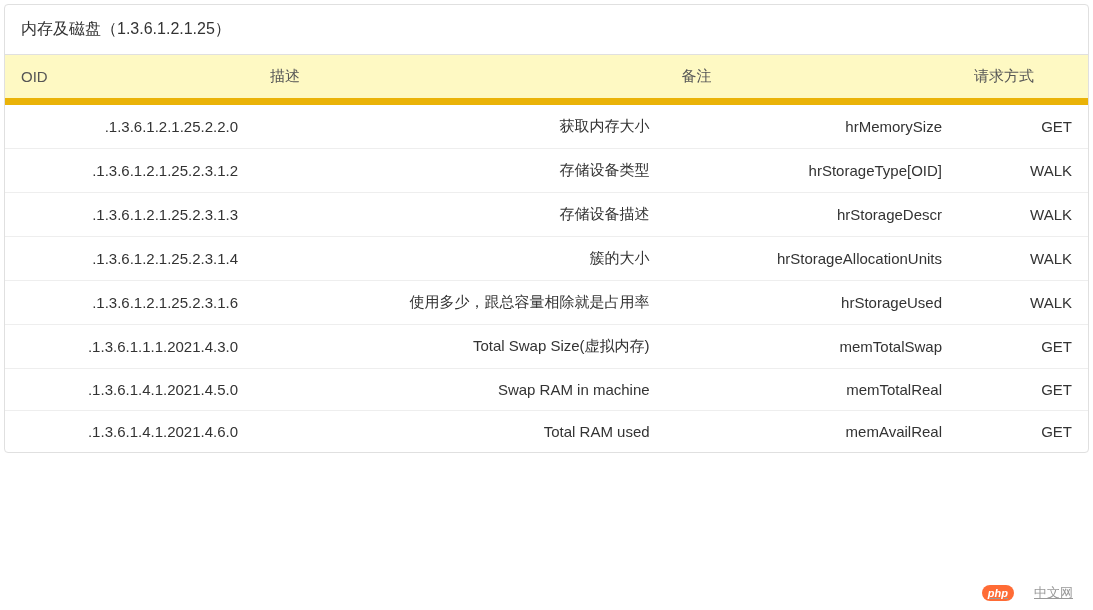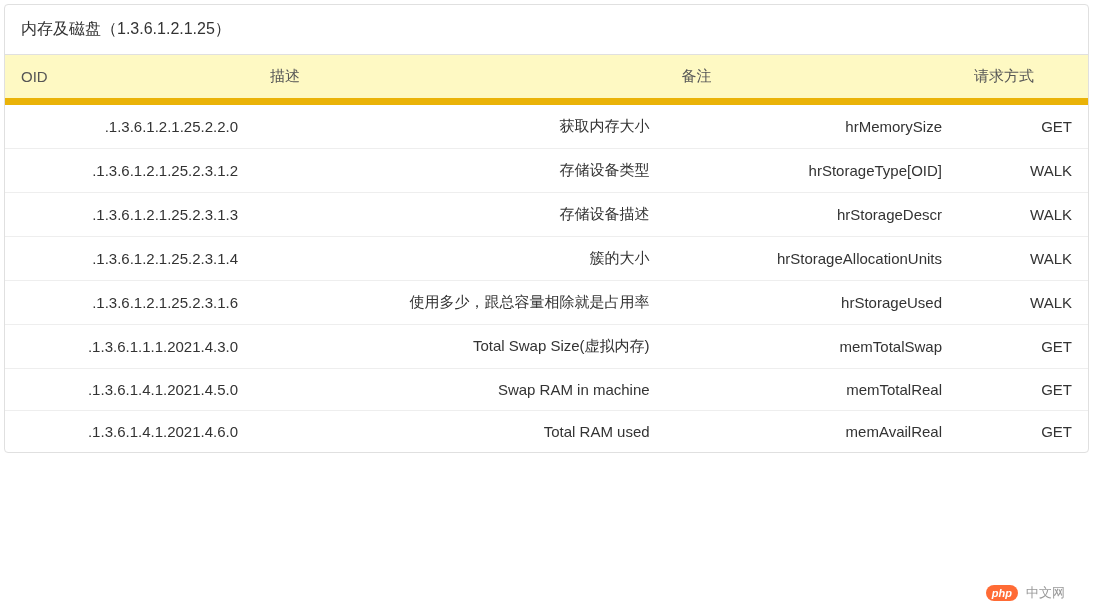--- a/index.html
+++ b/index.html
@@ -57,27 +57,28 @@
     }
     .col-note {
       width: 27%;
     }
     .col-method {
       width: 12%;
     }
     .watermark {
       position: fixed;
       bottom: 8px;
-      right: 28px;
+      right: 20px;
       display: flex;
       align-items: center;
-      gap: 8px;
+      gap: 20px;
       font-size: 13px;
       color: #999999;
       pointer-events: none;
+      text-decoration: underline;
     }
     .php-badge {
       display: inline-flex;
       align-items: center;
       justify-content: center;
       background: #ff6b35;
       color: #ffffff;
       font-weight: bold;
       font-size: 11px;
       padding: 2px 6px;

